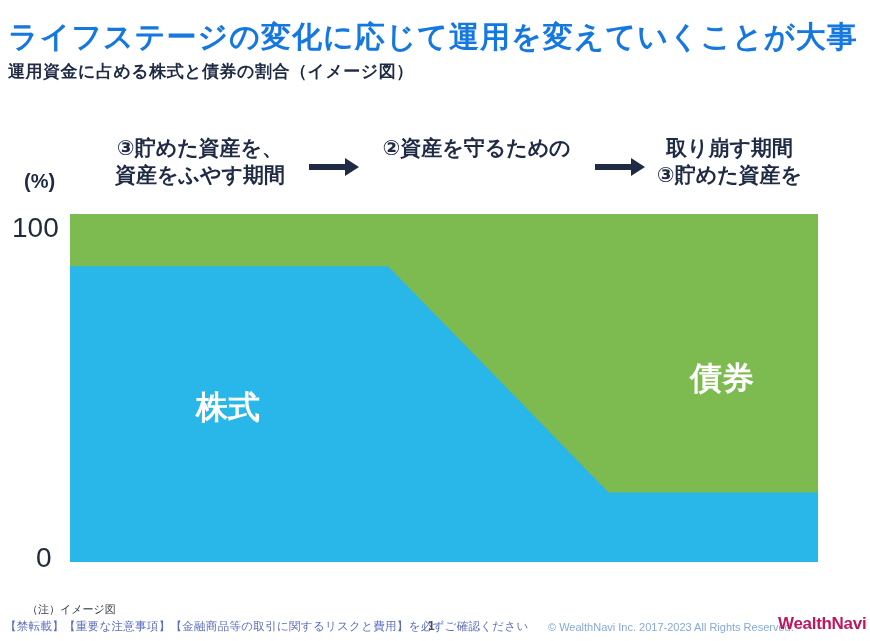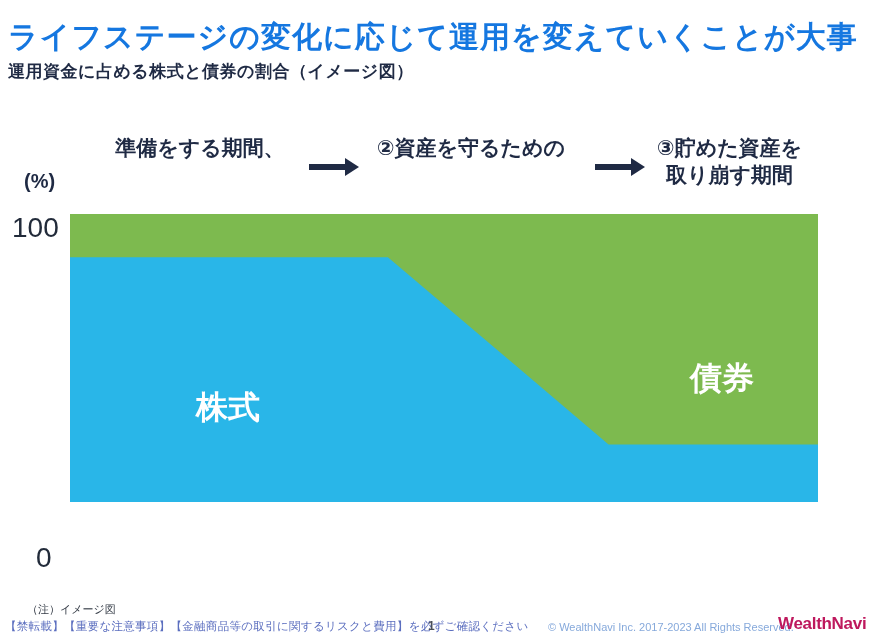--- a/index.html
+++ b/index.html
@@ -13,42 +13,42 @@
   }
   .subtitle{
     position:absolute;left:8px;top:60px;
     font-size:17px;font-weight:700;color:#1F2A44;letter-spacing:0.5px;text-align:center;
   }
   .stage{
     position:absolute;top:134px;color:#1F2A44;font-weight:700;font-size:21px;
     line-height:27px;text-align:center;white-space:nowrap;
   }
   .stage-1{left:90px;width:220px;}
-  .stage-2{left:340px;width:225px;text-align:right;}
+  .stage-2{left:364px;width:225px;}
   .stage-3{left:642px;width:175px;}
   .arrow{
     position:absolute;top:164px;height:6px;background:#1F2A44;
   }
   .arrow::after{
     content:"";position:absolute;right:-14px;top:-6px;width:0;height:0;
     border-left:14px solid #1F2A44;border-top:9px solid transparent;border-bottom:9px solid transparent;
   }
   .arrow-1{left:309px;width:36px;}
   .arrow-2{left:595px;width:36px;}
   .axis-unit{
     position:absolute;left:24px;top:170px;font-size:20px;font-weight:600;color:#1F2A44;
   }
   .tick-100{
     position:absolute;left:12px;top:212px;font-size:28px;color:#222B3A;
   }
   .tick-0{
     position:absolute;left:36px;top:542px;font-size:28px;color:#222B3A;
   }
   .chart{
-    position:absolute;left:70px;top:214px;width:748px;height:288px;
+    position:absolute;left:70px;top:214px;width:748px;height:348px;
   }
   .chart svg{display:block;width:100%;height:100%;}
   .area-label{
     position:absolute;color:#ffffff;font-weight:700;font-size:32px;white-space:nowrap;
     text-align:center;
   }
   .label-stocks{left:113px;top:172px;width:90px;}
   .label-bonds{left:612px;top:143px;width:80px;}
   .footnote{
     position:absolute;left:27px;top:602px;font-size:11px;color:#333A45;
@@ -68,30 +68,31 @@
 </style>
 </head>
 <body>
 
 <div class="page">
 
   <div class="title">ライフステージの変化に応じて運用を変えていくことが大事</div>
   <div class="subtitle">運用資金に占める株式と債券の割合（イメージ図）</div>
 
   <div class="stage stage-1">
-    <div>準備をする期間、</div>
+    <div>③貯めた資産を、</div>
+    <div>資産をふやす期間</div>
   </div>
   <div class="arrow arrow-1"></div>
   <div class="stage stage-2">
     <div>②資産を守るための</div>
   </div>
   <div class="arrow arrow-2"></div>
   <div class="stage stage-3">
+    <div>取り崩す期間</div>
     <div>③貯めた資産を</div>
-    <div>取り崩す期間</div>
   </div>
 
   <div class="axis-unit">(%)</div>
   <div class="tick-100">100</div>
   <div class="tick-0">0</div>
 
   <div class="chart" id="chart-area" style="background: rgb(125, 186, 79);">
     <svg id="alloc-svg" viewBox="0 0 748 348" preserveAspectRatio="none">
       <polygon id="stocks-area" points="0,52.2 317.9,52.2 538.56,278.4 748,278.4 748,348 0,348" fill="#29B6E8"></polygon>
     </svg>

